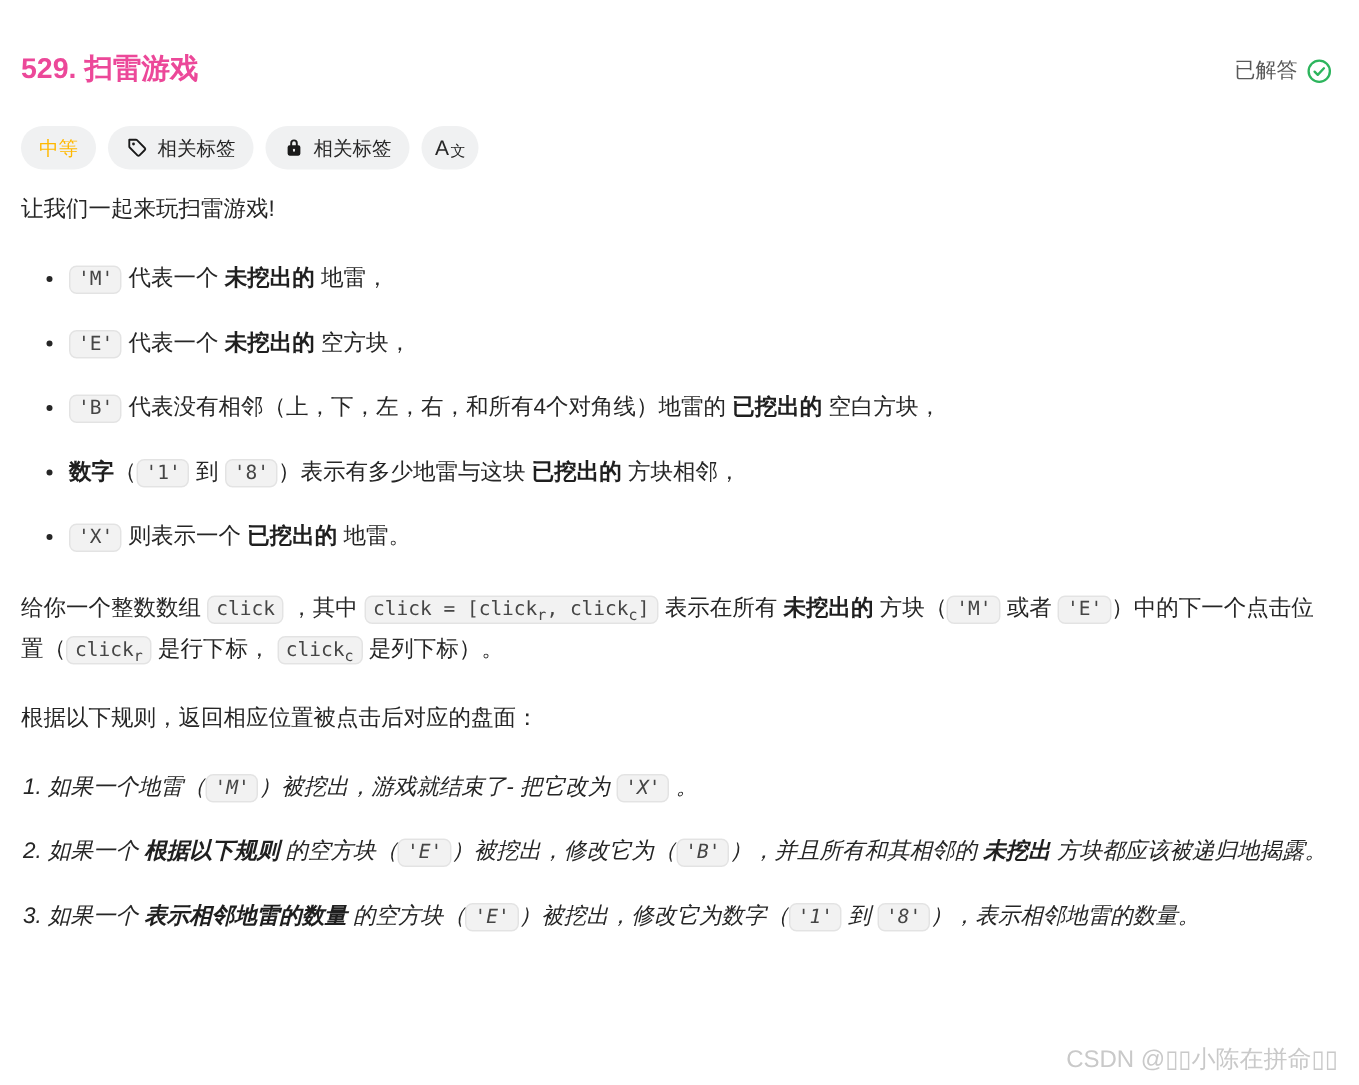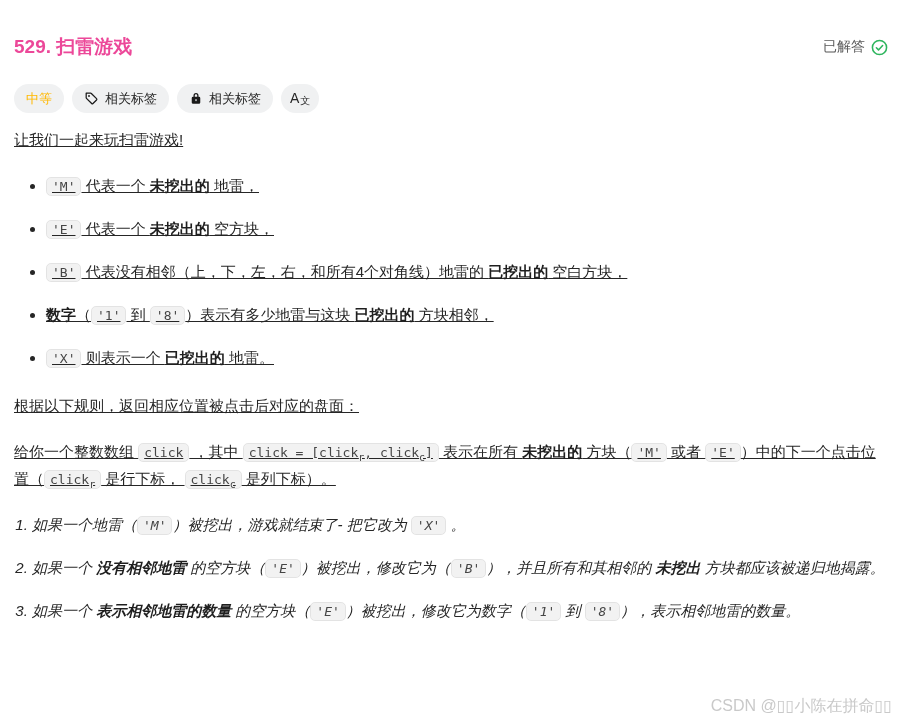--- a/index.html
+++ b/index.html
@@ -20,22 +20,22 @@
     background:#f0f1f2; border-radius:15px; font-size:13px; color:#262626; cursor:pointer;
     white-space:nowrap;
   }
   .pill.difficulty { color:#ffb800; font-weight:500; }
   .pill svg { display:block; }
   .pill.translate { padding:0 9px; }
   .translate-a { font-size:14px; font-weight:500; }
   .translate-wen { font-size:10px; margin-left:1px; position:relative; top:1px; }
 
   .desc { font-size:15px; line-height:27px; color:#262626; max-width:874px; }
-  .desc p { margin:5px 0 19px;text-decoration:underline; }
-  .desc ul { margin:0 0 21px; padding-left:32px; list-style:disc;text-decoration:underline; }
+  .desc p { margin:5px 0 19px; }
+  .desc ul { margin:0 0 21px; padding-left:32px; list-style:disc; }
   .desc ol { margin:0; padding-left:18px; list-style:decimal;font-style:italic; }
   .desc li { margin-bottom:16px; }
   .desc strong { font-weight:700; color:#1f1f1f; }
 
   code.chip {
     font-family:"DejaVu Sans Mono","Liberation Mono",monospace;
     font-size:13px; line-height:20px; color:#454545;
     background:rgba(0,0,0,0.05); border:1px solid rgba(0,0,0,0.06);
     border-radius:5px; padding:1px 5px; white-space:nowrap;
   }
@@ -96,24 +96,24 @@
 
   <div class="desc">
       <p>让我们一起来玩扫雷游戏!</p>
       <ul>
         <li><code class="chip">'M'</code> 代表一个 <strong>未挖出的</strong> 地雷，</li>
         <li><code class="chip">'E'</code> 代表一个 <strong>未挖出的</strong> 空方块，</li>
         <li><code class="chip">'B'</code> 代表没有相邻（上，下，左，右，和所有4个对角线）地雷的 <strong>已挖出的</strong> 空白方块，</li>
         <li><strong>数字</strong>（<code class="chip">'1'</code> 到 <code class="chip">'8'</code>）表示有多少地雷与这块 <strong>已挖出的</strong> 方块相邻，</li>
         <li><code class="chip">'X'</code> 则表示一个 <strong>已挖出的</strong> 地雷。</li>
       </ul>
+      <p>给你一个整数数组 <code class="chip">click</code> ，其中 <code class="chip">click = [click<sub>r</sub>, click<sub>c</sub>]</code> 表示在所有 <strong>未挖出的</strong> 方块（<code class="chip">'M'</code> 或者 <code class="chip">'E'</code>）中的下一个点击位置（<code class="chip">click<sub>r</sub></code> 是行下标， <code class="chip">click<sub>c</sub></code> 是列下标）。</p>
       <p>根据以下规则，返回相应位置被点击后对应的盘面：</p>
-      <p>给你一个整数数组 <code class="chip">click</code> ，其中 <code class="chip">click = [click<sub>r</sub>, click<sub>c</sub>]</code> 表示在所有 <strong>未挖出的</strong> 方块（<code class="chip">'M'</code> 或者 <code class="chip">'E'</code>）中的下一个点击位置（<code class="chip">click<sub>r</sub></code> 是行下标， <code class="chip">click<sub>c</sub></code> 是列下标）。</p>
       <ol>
         <li>如果一个地雷（<code class="chip">'M'</code>）被挖出，游戏就结束了- 把它改为 <code class="chip">'X'</code> 。</li>
-        <li>如果一个 <strong>没有相邻地雷</strong> 的空方块（<code class="chip">'E'</code>）被挖出，修改它为（<code class="chip">'B'</code>），并且所有和其相邻的 <strong>未挖出</strong> 方块都应该被递归地揭露。</li>
+        <li>如果一个 <strong>根据以下规则</strong> 的空方块（<code class="chip">'E'</code>）被挖出，修改它为（<code class="chip">'B'</code>），并且所有和其相邻的 <strong>未挖出</strong> 方块都应该被递归地揭露。</li>
         <li>如果一个 <strong>表示相邻地雷的数量</strong> 的空方块（<code class="chip">'E'</code>）被挖出，修改它为数字（<code class="chip">'1'</code> 到 <code class="chip">'8'</code>），表示相邻地雷的数量。</li>
       </ol>
     </div>
 
 </div>
 
 <div class="watermark">CSDN @▯▯小陈在拼命▯▯</div>
 
 </body></html>

